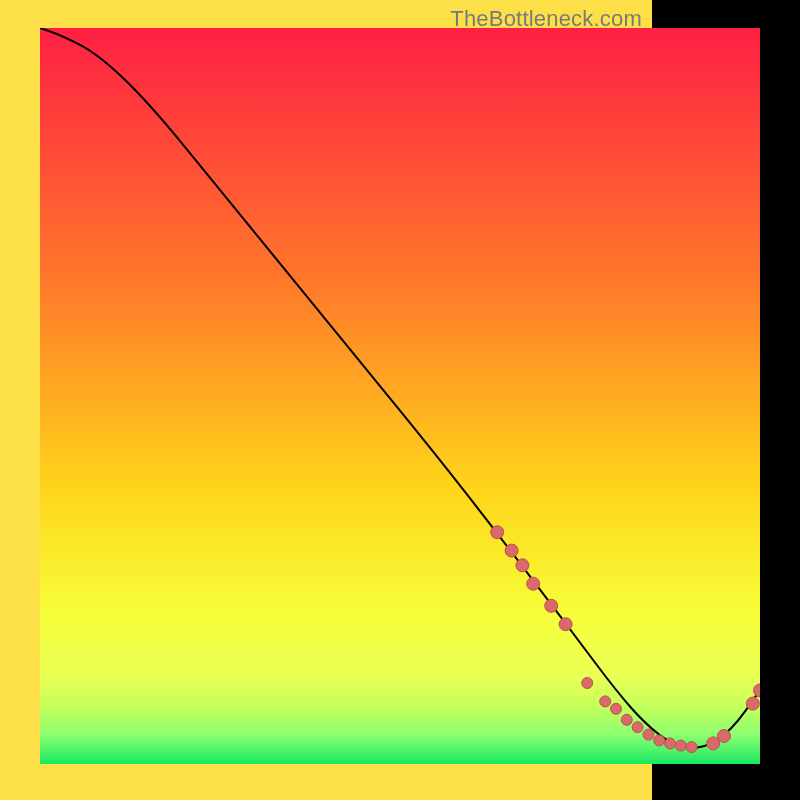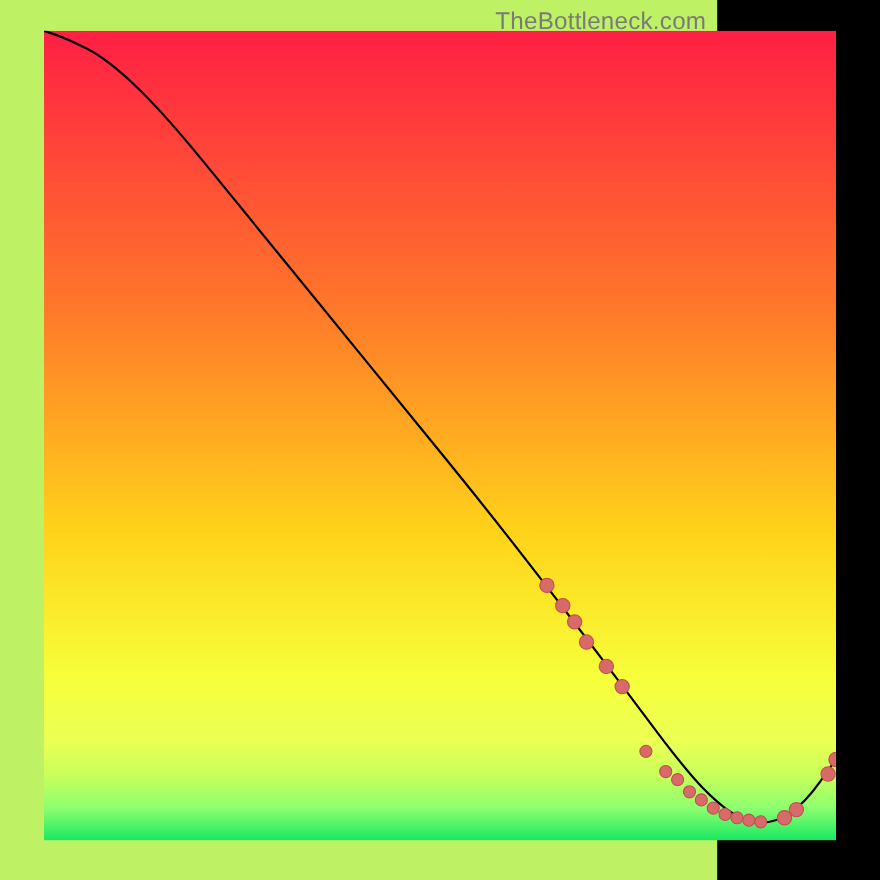--- a/index.html
+++ b/index.html
@@ -8,21 +8,21 @@
     width: 800px;
     height: 800px;
     background: #000;
     font-family: Arial, Helvetica, sans-serif;
     overflow: hidden;
   }
   .frame {
     position: relative;
     width: 652px;
     height: 800px;
-    background: #bef264;
+    background: #fde047;
   }
   .watermark {
     position: absolute;
     top: 6px;
     right: 10px;
     color: #7a7a7a;
     font-size: 22px;
     letter-spacing: 0.2px;
     font-weight: 400;
   }

